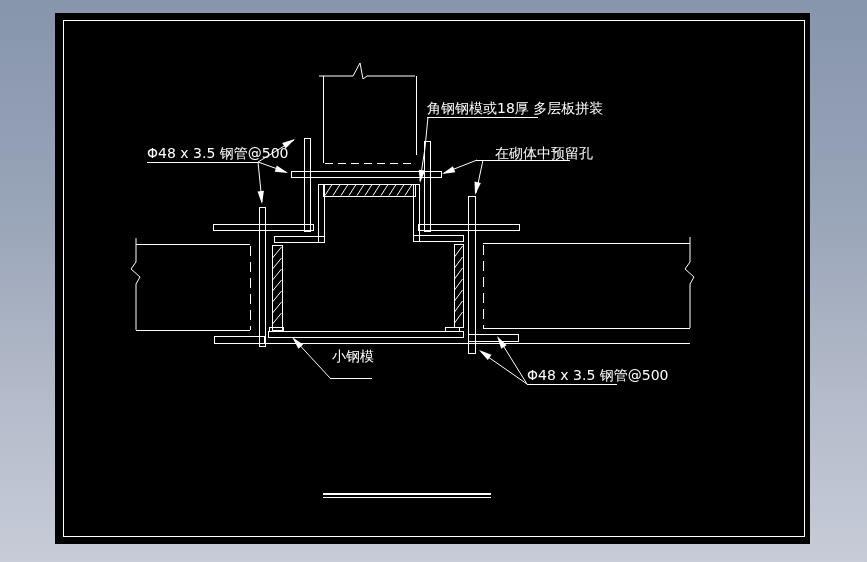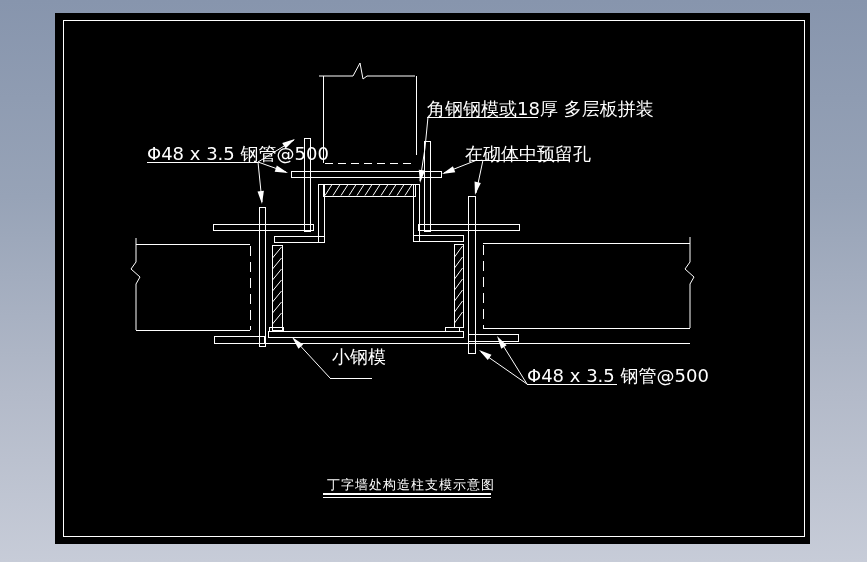--- a/index.html
+++ b/index.html
@@ -1,21 +1,21 @@
 <!DOCTYPE html>
 <html><head>
 <meta charset="utf-8">
 <style>
   html,body{margin:0;padding:0;}
   #app{position:relative;width:867px;height:562px;overflow:hidden;
        background:linear-gradient(180deg,#8795ad 0%,#97a3b7 35%,#b3bac9 70%,#c7ccd8 100%);
        font-family:"DejaVu Sans",sans-serif;}
   #canvas{position:absolute;left:55px;top:13px;width:755px;height:531px;background:#000;}
   svg{position:absolute;left:0;top:0;}
-  .lbl{position:absolute;color:#fff;font-size:18px;line-height:15px;white-space:nowrap;
+  .lbl{position:absolute;color:#fff;font-size:14px;line-height:15px;white-space:nowrap;
        font-family:"DejaVu Sans",sans-serif;}
   .lbl-note{font-size:12.5px;letter-spacing:.5px;}
   .lbl-title{font-size:13px;letter-spacing:1px;}
 </style>
 </head>
 <body>
 
 <div id="app">
   <div id="canvas"></div>
 
@@ -151,17 +151,16 @@
           <polygon points="0,0 -13,3.2 -13,-3.2"></polygon>
         </g>
       <g transform="translate(497,336) rotate(-122.2)">
           <polygon points="0,0 -13,3.2 -13,-3.2"></polygon>
         </g>
     </g>
   </svg>
 
   <div class="lbl" style="left:147px;top:146px">Φ48 x 3.5 钢管@500</div>
   <div class="lbl" style="left:427px;top:101px">角钢钢模或18厚 多层板拼装</div>
-  <div class="lbl" style="left:465px;top:146px">在砌体中预留孔</div>
+  <div class="lbl" style="left:495px;top:146px">在砌体中预留孔</div>
   <div class="lbl" style="left:332px;top:349px">小钢模</div>
   <div class="lbl" style="left:527px;top:368px">Φ48 x 3.5 钢管@500</div>
-  <div class="lbl lbl-title" style="left:327px;top:477px">丁字墙处构造柱支模示意图</div>
 </div>
 
 </body></html>

